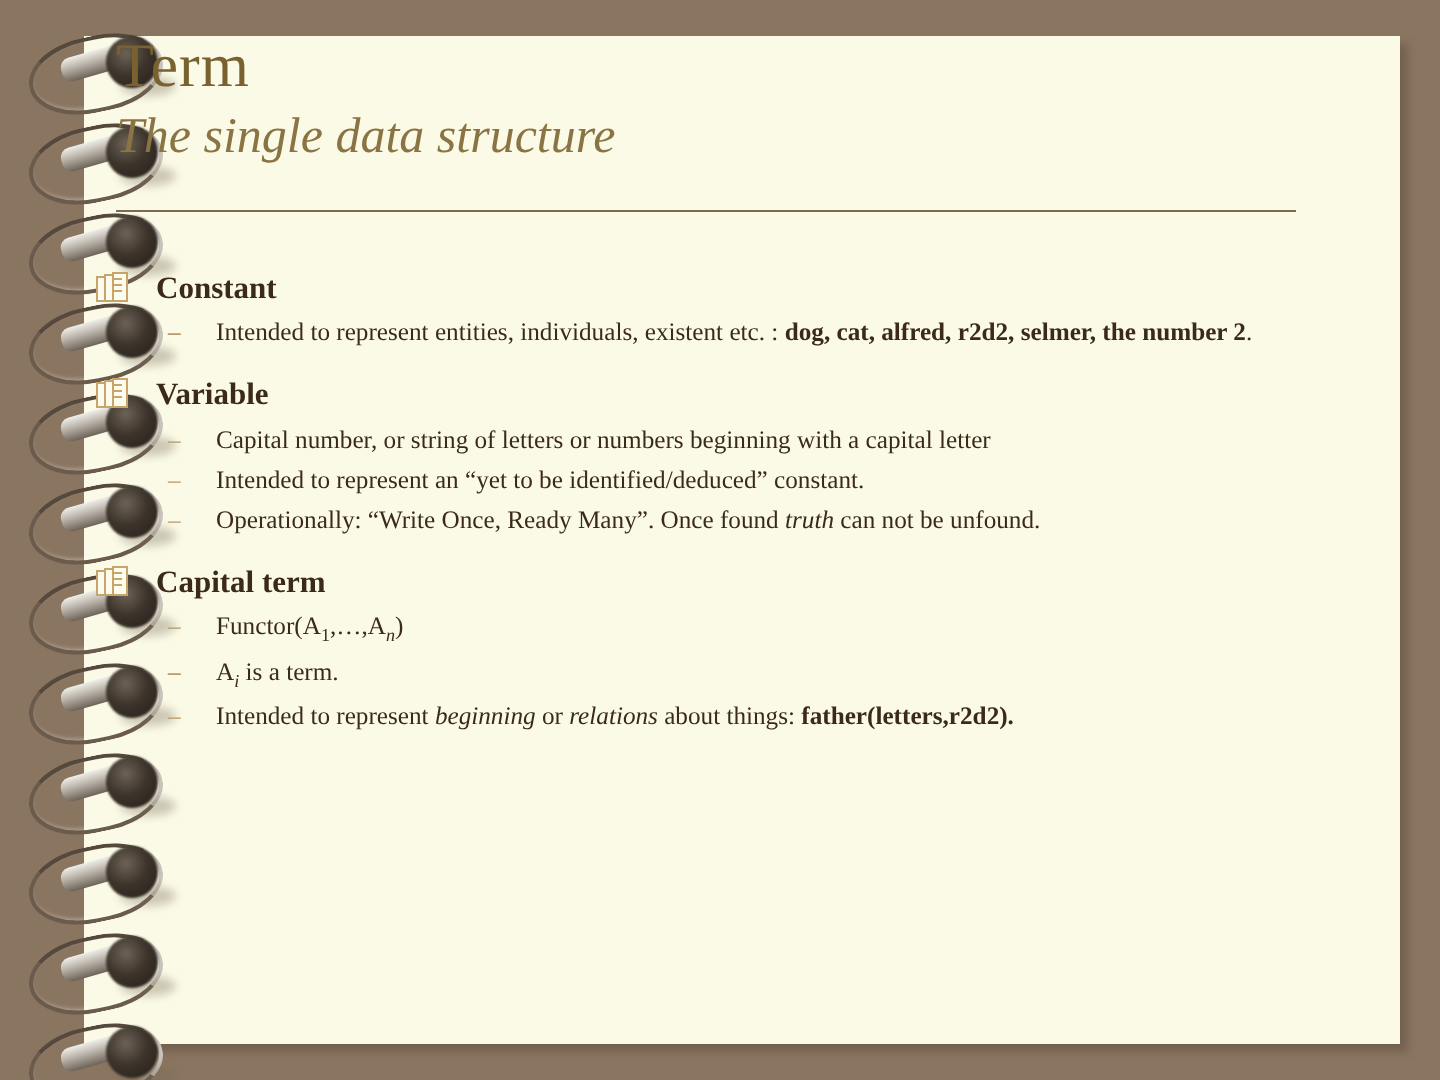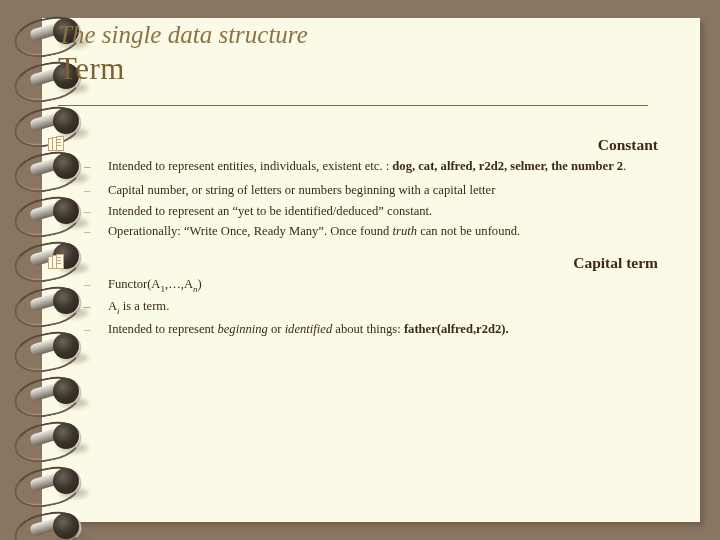--- a/index.html
+++ b/index.html
@@ -117,21 +117,20 @@
   #body { position: absolute; left: 46px; top: 127px; width: 612px; }
 
   .lvl1 {
     position: relative;
     padding-left: 32px;
     margin-top: 6px;
     font-size: 15.5px;
     font-weight: bold;
     color: #3b2a18;
     line-height: 1.5;
-    text-align: right;
   }
   .lvl1 .doc-icon {
     position: absolute;
     left: 2px;
     top: 3px;
     width: 15px;
     height: 15px;
   }
   .lvl1 .doc-icon .sheet {
     position: absolute;
@@ -248,48 +247,56 @@
       </div>
       <div class="coil" style="top: 509px;">
         <div class="wire"></div>
         <div class="wire2"></div>
         <div class="knob-shadow"></div>
         <div class="knob"></div>
       </div>
     </div>
 
   <div id="title-block">
+    <div id="slide-title">Term</div>
     <div id="slide-subtitle">The single data structure</div>
-    <div id="slide-title">Term</div>
   </div>
   <div id="title-rule"></div>
 
   <div id="body">
       <div class="lvl1"><span class="doc-icon">
           <span class="sheet s1"></span>
           <span class="sheet s2"></span>
           <span class="sheet s3"></span>
           <span class="line" style="top:3px"></span>
           <span class="line" style="top:6px"></span>
           <span class="line" style="top:9px"></span>
         </span><span>Constant</span></div>
       <div class="lvl2"><span class="dash">–</span></div>
       <div class="lvl2"><span class="dash">–</span><span>Intended to represent entities, individuals, existent etc. : <b>dog, cat, alfred, r2d2, selmer, the number 2</b>.</span></div>
       <div class="gap-sm"></div>
+      <div class="lvl1"><span class="doc-icon">
+          <span class="sheet s1"></span>
+          <span class="sheet s2"></span>
+          <span class="sheet s3"></span>
+          <span class="line" style="top:3px"></span>
+          <span class="line" style="top:6px"></span>
+          <span class="line" style="top:9px"></span>
+        </span><span>Variable</span></div>
       <div class="lvl2"><span class="dash">–</span><span>Capital number, or string of letters or numbers beginning with a capital letter</span></div>
       <div class="lvl2"><span class="dash">–</span><span>Intended to represent an “yet to be identified/deduced” constant.</span></div>
       <div class="lvl2"><span class="dash">–</span><span>Operationally: “Write Once, Ready Many”. Once found <i>truth</i> can not be unfound.</span></div>
       <div class="gap-sm"></div>
       <div class="lvl1"><span class="doc-icon">
           <span class="sheet s1"></span>
           <span class="sheet s2"></span>
           <span class="sheet s3"></span>
           <span class="line" style="top:3px"></span>
           <span class="line" style="top:6px"></span>
           <span class="line" style="top:9px"></span>
         </span><span>Capital term</span></div>
       <div class="lvl2"><span class="dash">–</span><span>Functor(A<sub>1</sub>,…,A<sub class="it">n</sub>)</span></div>
       <div class="lvl2"><span class="dash">–</span></div>
       <div class="lvl2"><span class="dash">–</span><span>A<sub class="it">i</sub> is a term.</span></div>
-      <div class="lvl2"><span class="dash">–</span><span>Intended to represent <i>beginning</i> or <i>identified</i> about things: <b>father(alfred,r2d2).</b></span></div>
+      <div class="lvl2"><span class="dash">–</span><span>Intended to represent <i>beginning</i> or <i>relations</i> about things: <b>father(letters,r2d2).</b></span></div>
     </div>
 
 </div>
 
 </body></html>

